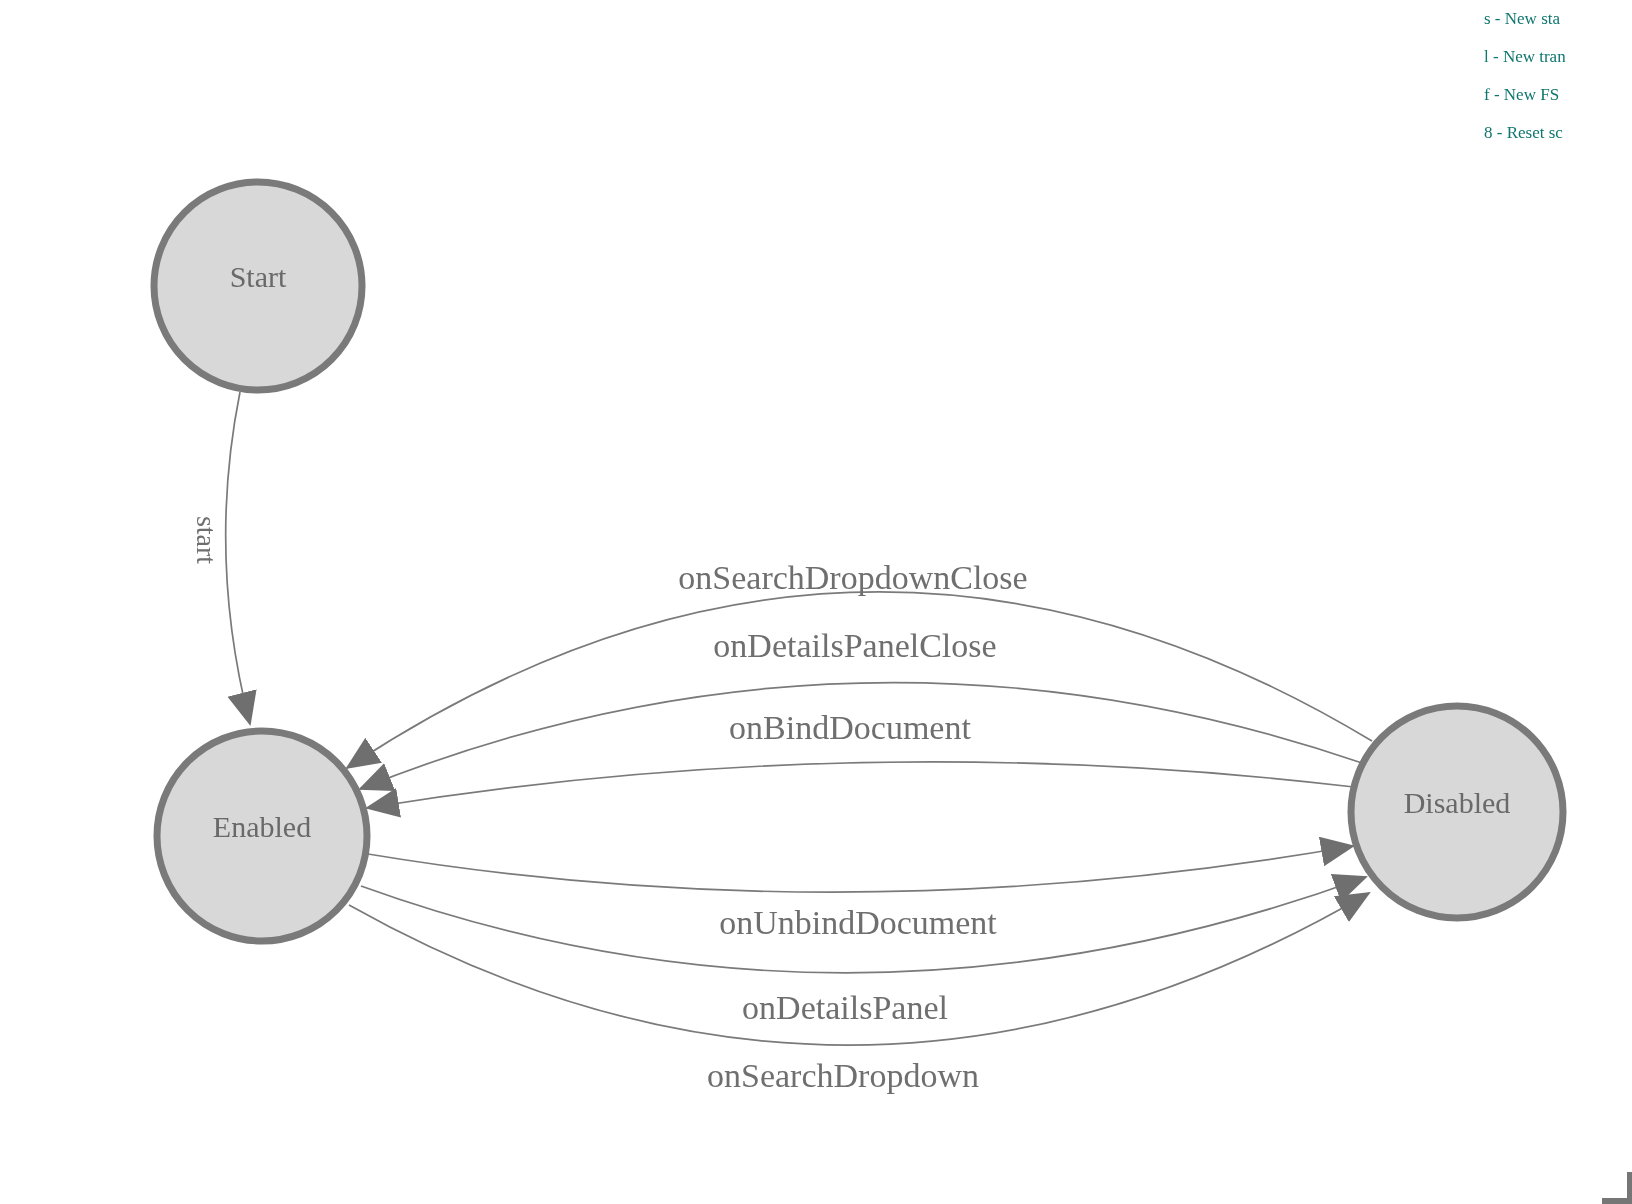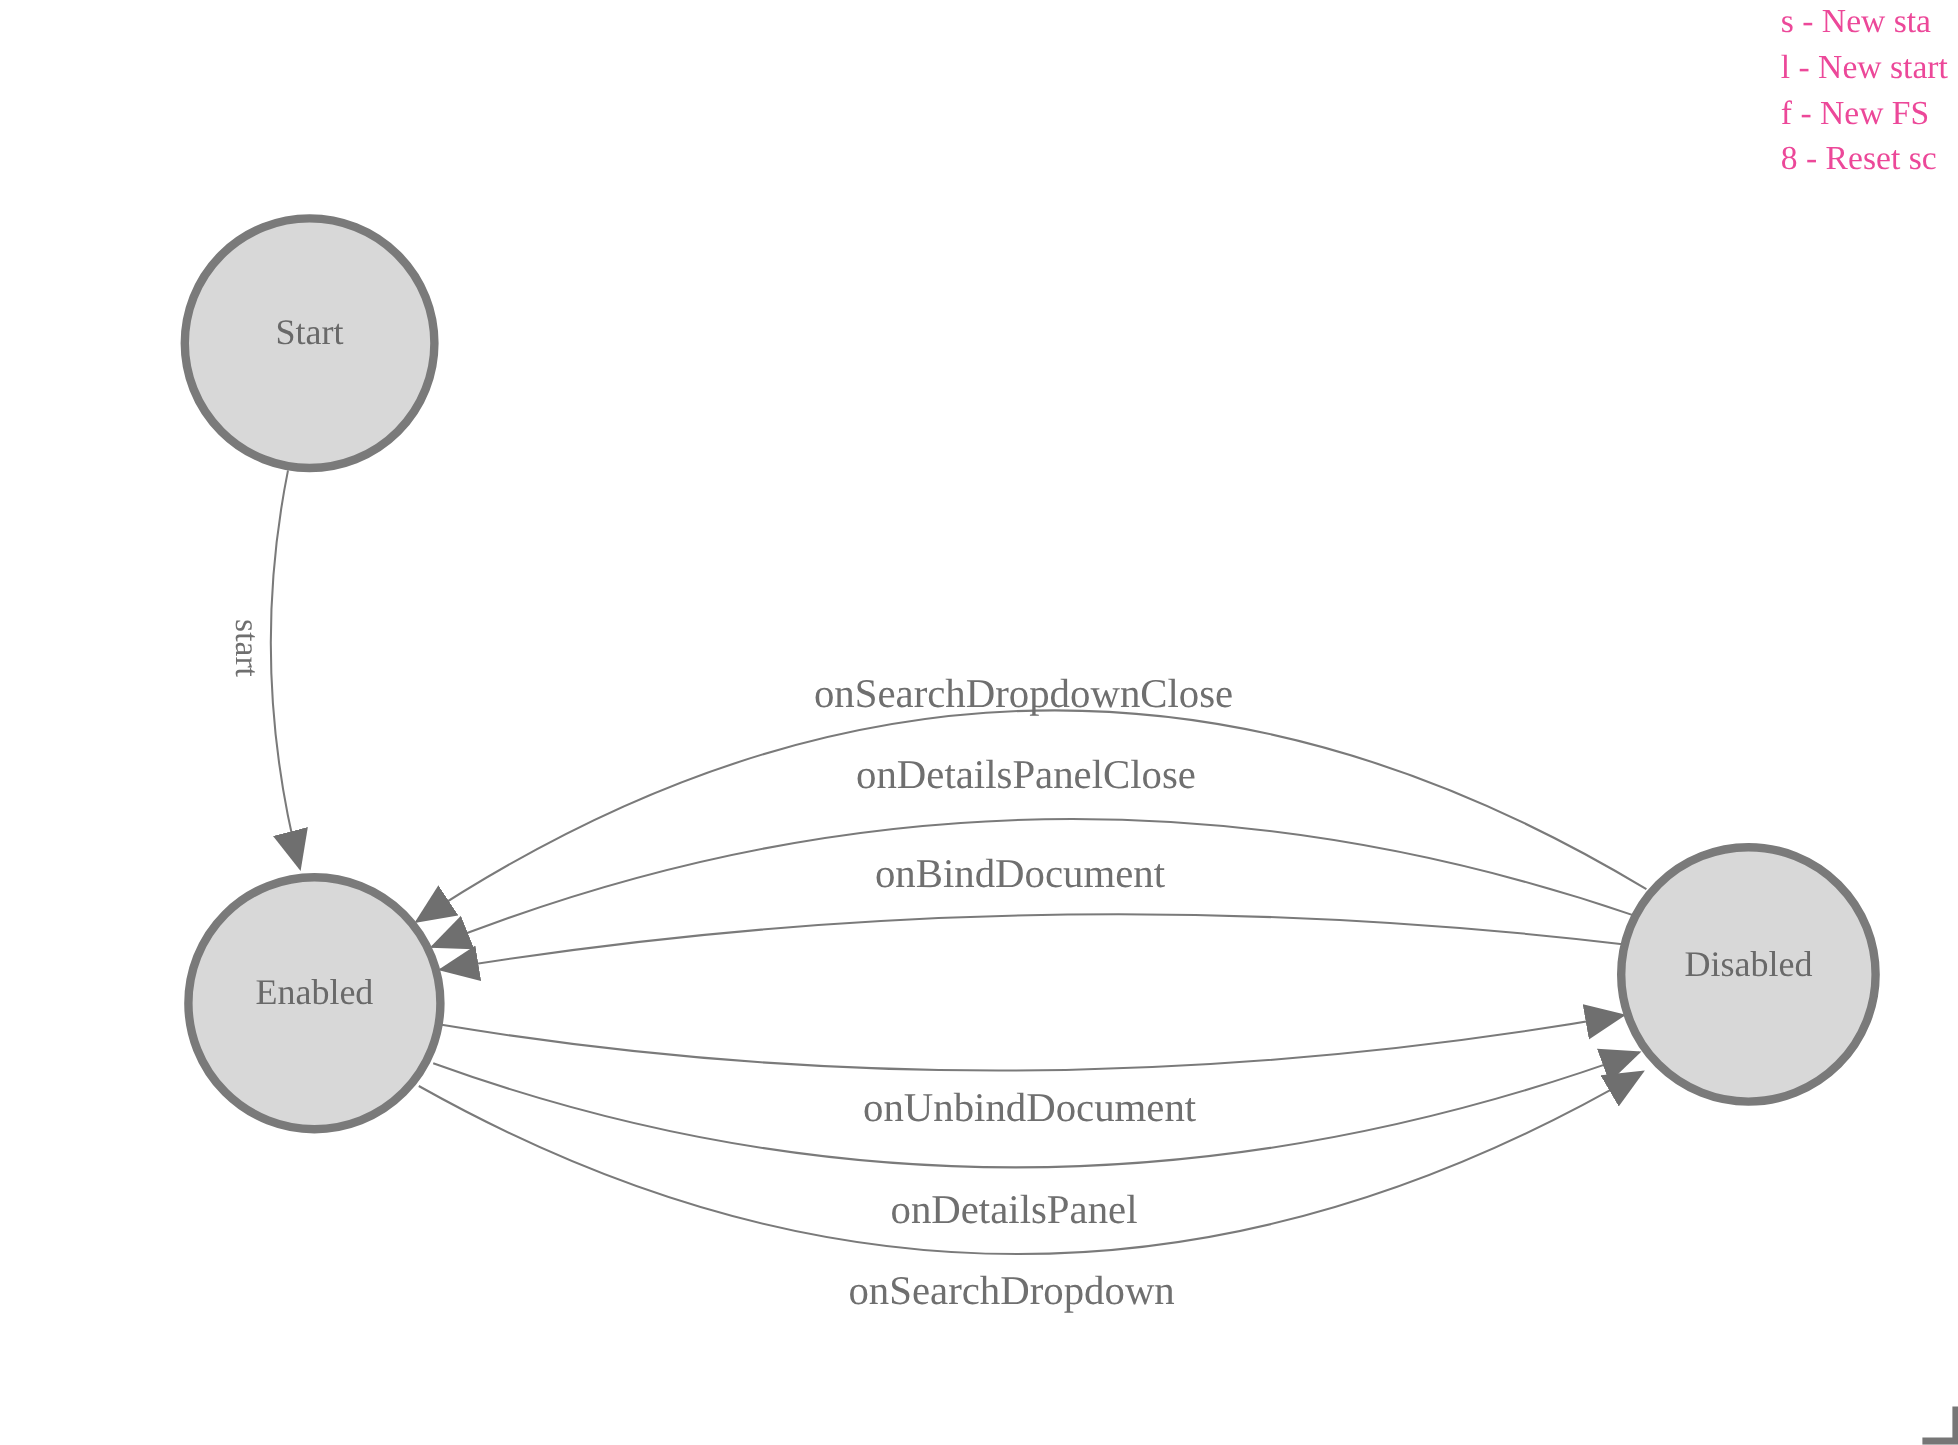--- a/index.html
+++ b/index.html
@@ -42,23 +42,23 @@
   .edge-label-small {
     font-family: "Liberation Serif", "DejaVu Serif", serif;
     font-size: 28px;
     fill: #6f6f6f;
     text-anchor: middle;
   }
   .legend {
     position: absolute;
     left: 1484px;
     top: 0px;
-    font-size: 28px;
+    font-size: 17px;
     line-height: 38px;
-    color: #ec4899;
+    color: #0f766e;
     white-space: nowrap;
   }
 </style>
 </head>
 <body>
 
 <div class="canvas-wrap">
   <svg width="1632" height="1204" viewBox="0 0 1632 1204" xmlns="http://www.w3.org/2000/svg">
     <defs>
       <marker id="arrow" markerUnits="userSpaceOnUse" markerWidth="40" markerHeight="34" refX="32" refY="15" orient="auto">
@@ -100,16 +100,16 @@
     <text class="edge-label" x="858" y="934">onUnbindDocument</text>
     <text class="edge-label" x="845" y="1019">onDetailsPanel</text>
     <text class="edge-label" x="843" y="1087">onSearchDropdown</text>
 
     <path d="M 1627 1172 L 1632 1172 L 1632 1204 L 1602 1204 L 1602 1198 L 1627 1198 z" fill="#767676"></path>
   </svg>
 </div>
 
 <div class="legend">
   <div>s - New sta</div>
-  <div>l - New start</div>
+  <div>l - New tran</div>
   <div>f - New FS</div>
   <div>8 - Reset sc</div>
 </div>
 
 </body></html>

